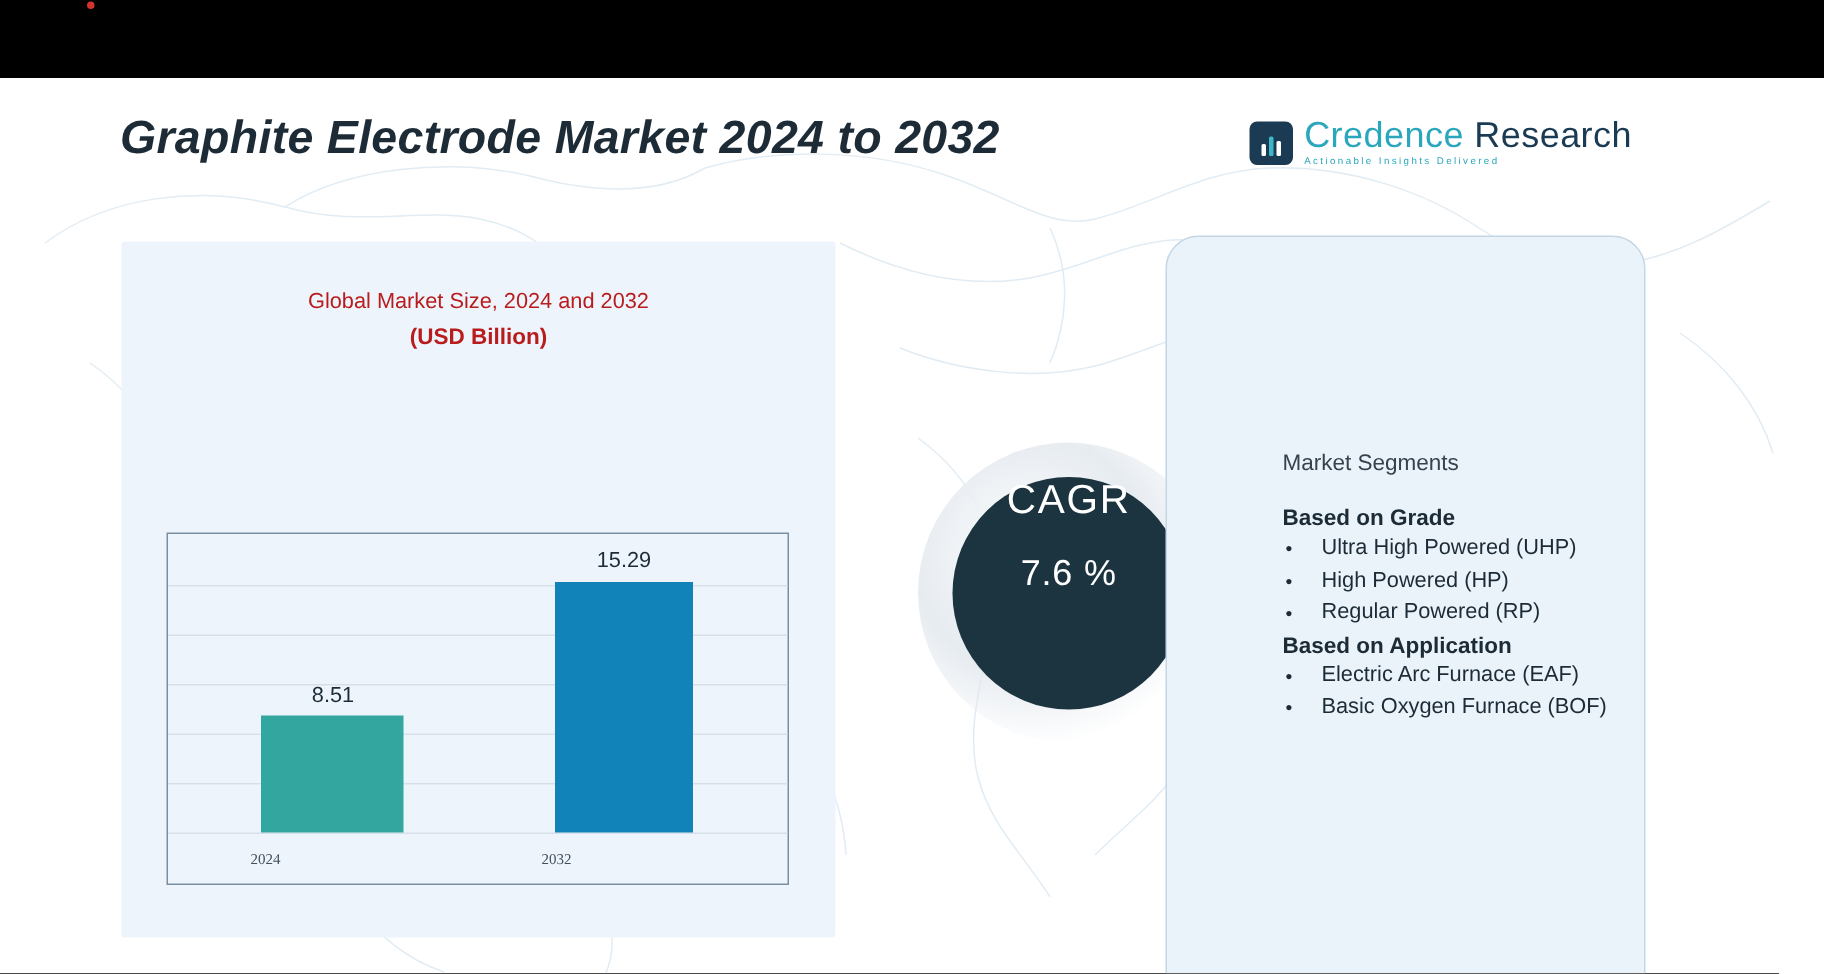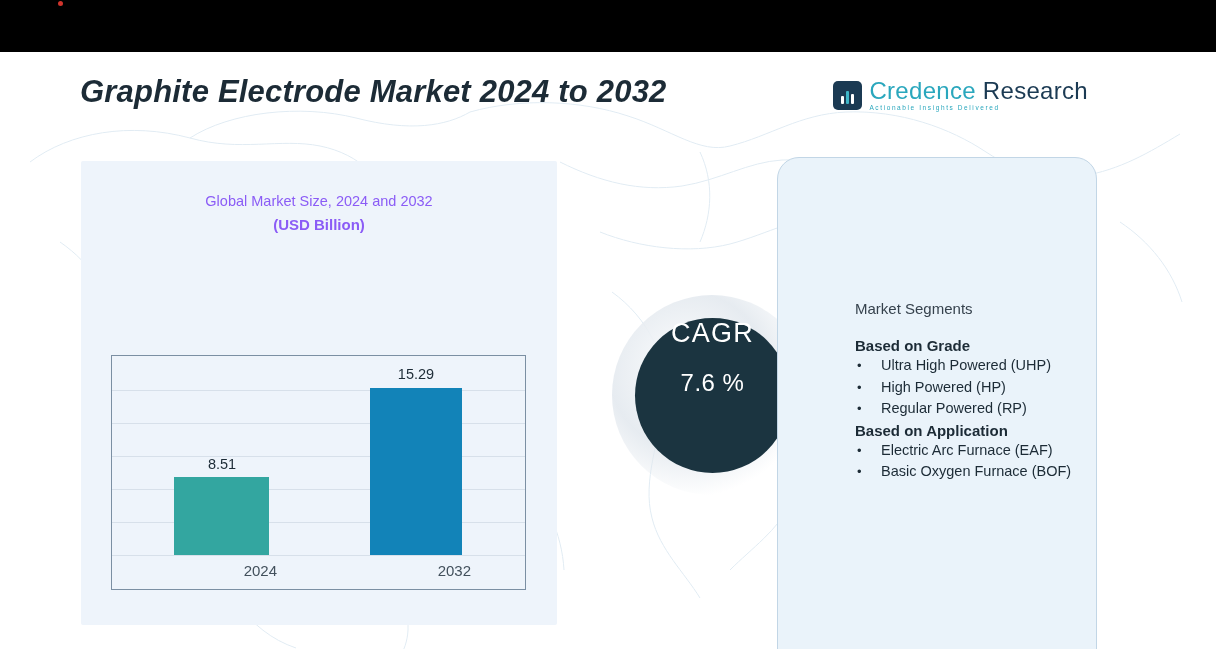--- a/index.html
+++ b/index.html
@@ -126,21 +126,21 @@
     border-radius: 2px;
   }
 
   .chart-heading {
     position: absolute;
     left: 0;
     top: 32px;
     width: 476px;
     text-align: center;
     font-size: 14.5px;
-    color: #8b5cf6;
+    color: #b91c1c;
   }
   .chart-heading .line2 {
     display: block;
     font-weight: bold;
     font-size: 15px;
     margin-top: 7px;
   }
 
   
   .chart-frame {
@@ -181,24 +181,25 @@
     font-size: 14.5px;
     color: #1c2b36;
     text-align: center;
     width: 110px;
   }
   .val-2024 { left: 55px; bottom: 117px; }
   .val-2032 { left: 249px; bottom: 207px; }
   .bar-label {
     position: absolute;
     bottom: 10px;
-    font-size: 15px;
+    font-size: 10px;
     color: #42505c;
     width: 110px;
-    text-align: right;
+    text-align: left;
+    font-family: Liberation Serif, serif;
   }
   .lab-2024 { left: 55px; }
   .lab-2032 { left: 249px; }
 
   
   .cagr-glow {
     position: absolute;
     left: 612px;
     top: 243px;
     width: 200px;

